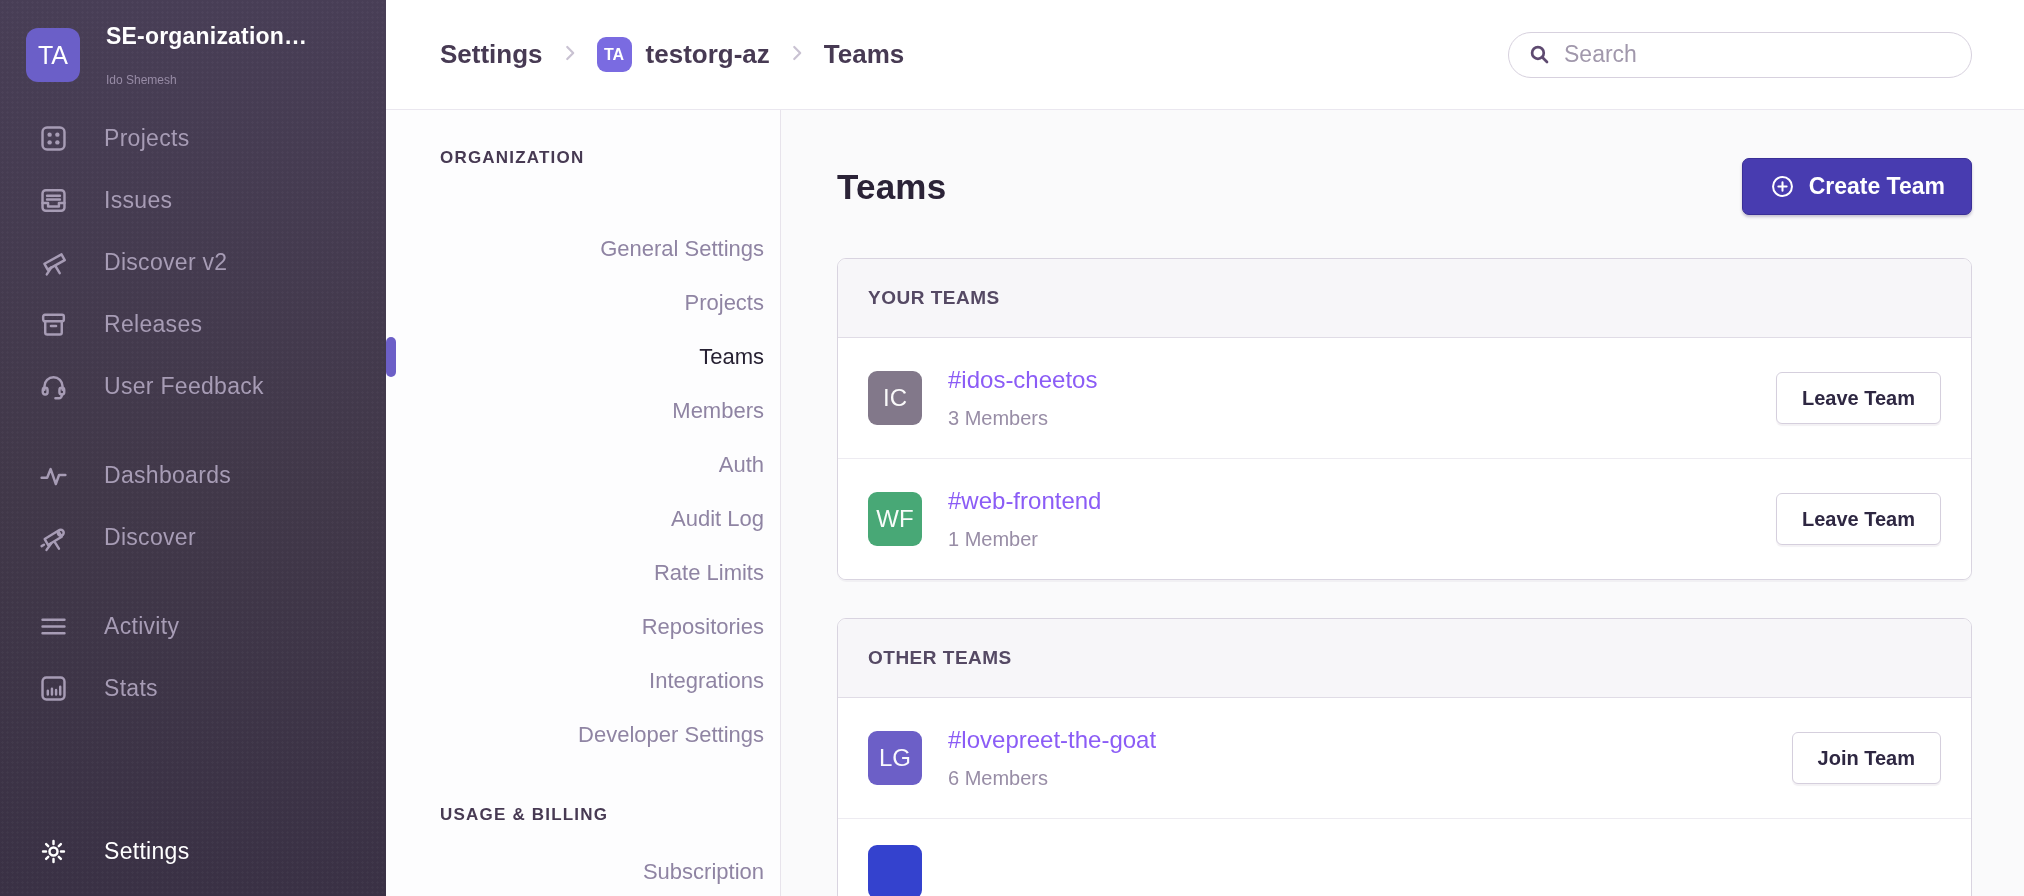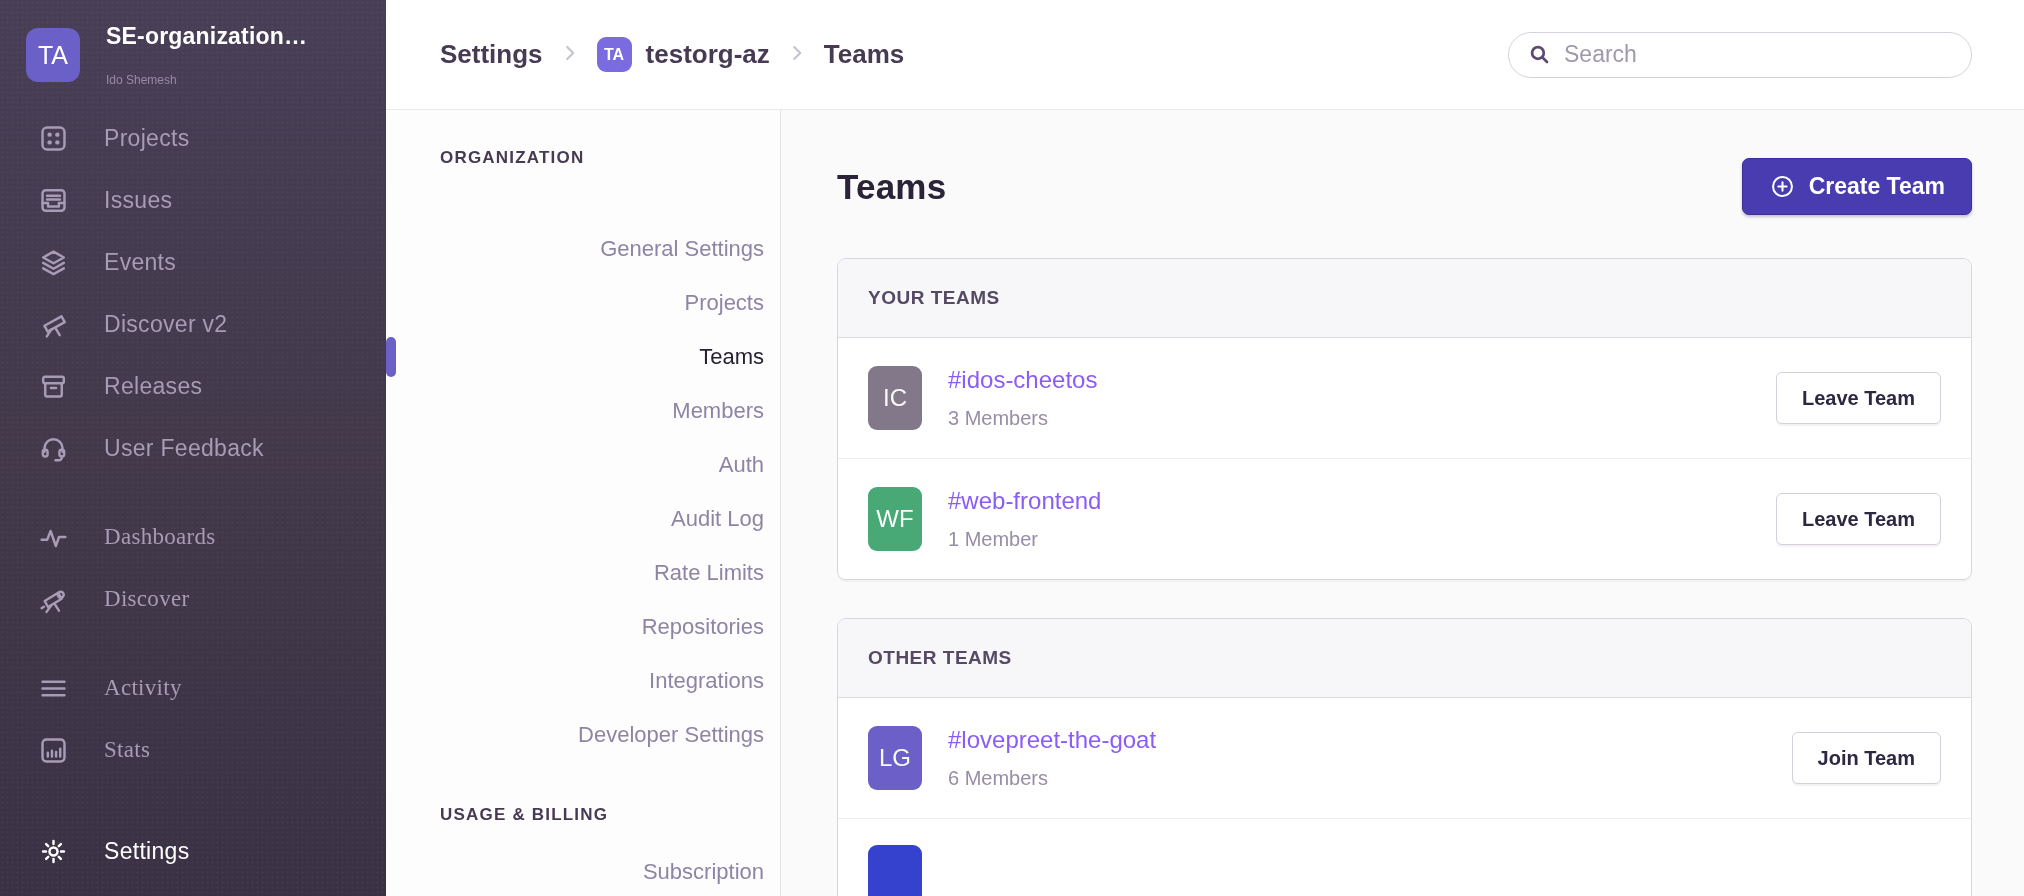--- a/index.html
+++ b/index.html
@@ -14,21 +14,21 @@
   .sidebar::after { content:""; position:absolute; inset:0; pointer-events:none;
     background-image:radial-gradient(rgba(255,255,255,0.028) 1px, transparent 1.1px);
     background-size:5px 5px; }
   .org-header { display:flex; align-items:center; gap:26px; padding:23px 26px 0 26px; position:relative; z-index:1; cursor:pointer; }
   .org-avatar { width:54px; height:54px; border-radius:12px; background:#6B5FC8;
     color:#fff; font-size:25px; display:flex; align-items:center; justify-content:center; flex:0 0 54px; }
   .org-name { color:#fff; font-size:23px; font-weight:700; letter-spacing:.2px; white-space:nowrap; }
   .user-name { color:#978BA5; font-size:12px; margin-top:23px; }
   .side-nav { margin-top:20px; position:relative; z-index:1; }
   .side-group { margin-top:0; }
-  .side-group + .side-group { margin-top:27px;font-family:Liberation Serif, serif; }
+  .side-group + .side-group { margin-top:27px; }
   .side-item { display:flex; align-items:center; height:62px; padding-left:35px; cursor:pointer; }
   .side-item .icn { width:36px; display:flex; justify-content:center; }
   .side-item .label { margin-left:33px; font-size:23px; letter-spacing:.3px; color:#A79CB5; }
   .side-settings { position:absolute; bottom:14px; left:0; width:100%; z-index:1; }
   .side-settings .side-item .label { color:#ffffff; }
   .icn svg { width:31px; height:31px; fill:none; stroke:#A79CB5; stroke-width:1.9; stroke-linecap:round; stroke-linejoin:round; }
   .icn svg .f { fill:#A79CB5; stroke:none; }
   .side-settings .icn svg { stroke:#fff; }
 
   
@@ -71,21 +71,21 @@
   .create-btn svg { width:27px; height:27px; fill:none; stroke:#fff; stroke-width:1.8; stroke-linecap:round; }
   .create-btn span { color:#fff; font-size:23px; font-weight:700; font-family:"Liberation Sans", sans-serif; }
 
   .panel { margin-top:43px; background:#fff; border:1px solid #d9d4e0; border-radius:9px;
     overflow:hidden; box-shadow:0 2px 0 rgba(37,11,54,.04); }
   .panel + .panel { margin-top:38px; }
   .panel-header { background:#f7f6f9; border-bottom:1px solid #e0dce6; padding:28px 30px;
     font-size:19px; font-weight:700; letter-spacing:.5px; color:#554964; }
   .team-row { display:flex; align-items:center; padding:28px 30px; background:#fff; }
   .team-row + .team-row { border-top:1px solid #edebf1; }
-  .team-avatar { width:54px; height:64px; border-radius:9px; color:rgba(255,255,255,.96);
+  .team-avatar { width:54px; height:54px; border-radius:9px; color:rgba(255,255,255,.96);
     font-size:24px; display:flex; align-items:center; justify-content:center; flex:0 0 54px; }
   .team-meta { margin-left:26px; }
   .team-link { font-size:24px; font-weight:500; color:#8b5cf6; cursor:pointer; text-decoration:none; display:inline-block; }
   .team-members { font-size:20px; color:#988DA6; margin-top:13px; }
   .team-action { margin-left:auto; height:52px; padding:0 25px; background:#fff;
     border:1px solid #d5cfdd; border-radius:6px; font-size:20px; font-weight:700; color:#2E2742;
     font-family:"Liberation Sans", sans-serif; cursor:pointer; box-shadow:0 2px 1px rgba(45,20,70,.06); }
   .team-row.partial { padding-top:26px; padding-bottom:40px; border-top:1px solid #edebf1; }
 </style>
 </head>
@@ -117,30 +117,20 @@
           </div>
           <div class="side-item">
             <span class="icn">
               <svg viewBox="0 0 24 24">
                 <rect x="3.5" y="4" width="17" height="16" rx="2.5"></rect>
                 <path d="M7 8.3h10M7 11.3h10"></path>
                 <path d="M3.5 14h4.3v2.6h8.4V14h4.3"></path>
               </svg>
             </span>
             <span class="label">Issues</span>
-          </div>
-          <div class="side-item">
-            <span class="icn">
-              <svg viewBox="0 0 24 24">
-                <path d="M12 3.6 20 8.1l-8 4.5-8-4.5Z"></path>
-                <path d="M4 12.3 12 16.8l8-4.5"></path>
-                <path d="M4 16.5 12 21l8-4.5"></path>
-              </svg>
-            </span>
-            <span class="label">Events</span>
           </div>
           <div class="side-item">
             <span class="icn">
               <svg viewBox="0 0 24 24">
                 <path d="M5 13 18.2 5.7l2.5 4.5L7.5 17.5Z"></path>
                 <path d="M10.4 15.7 6.8 21.2"></path>
                 <path d="M13.4 14.6l3.4 5.6"></path>
               </svg>
             </span>
             <span class="label">Discover v2</span>

